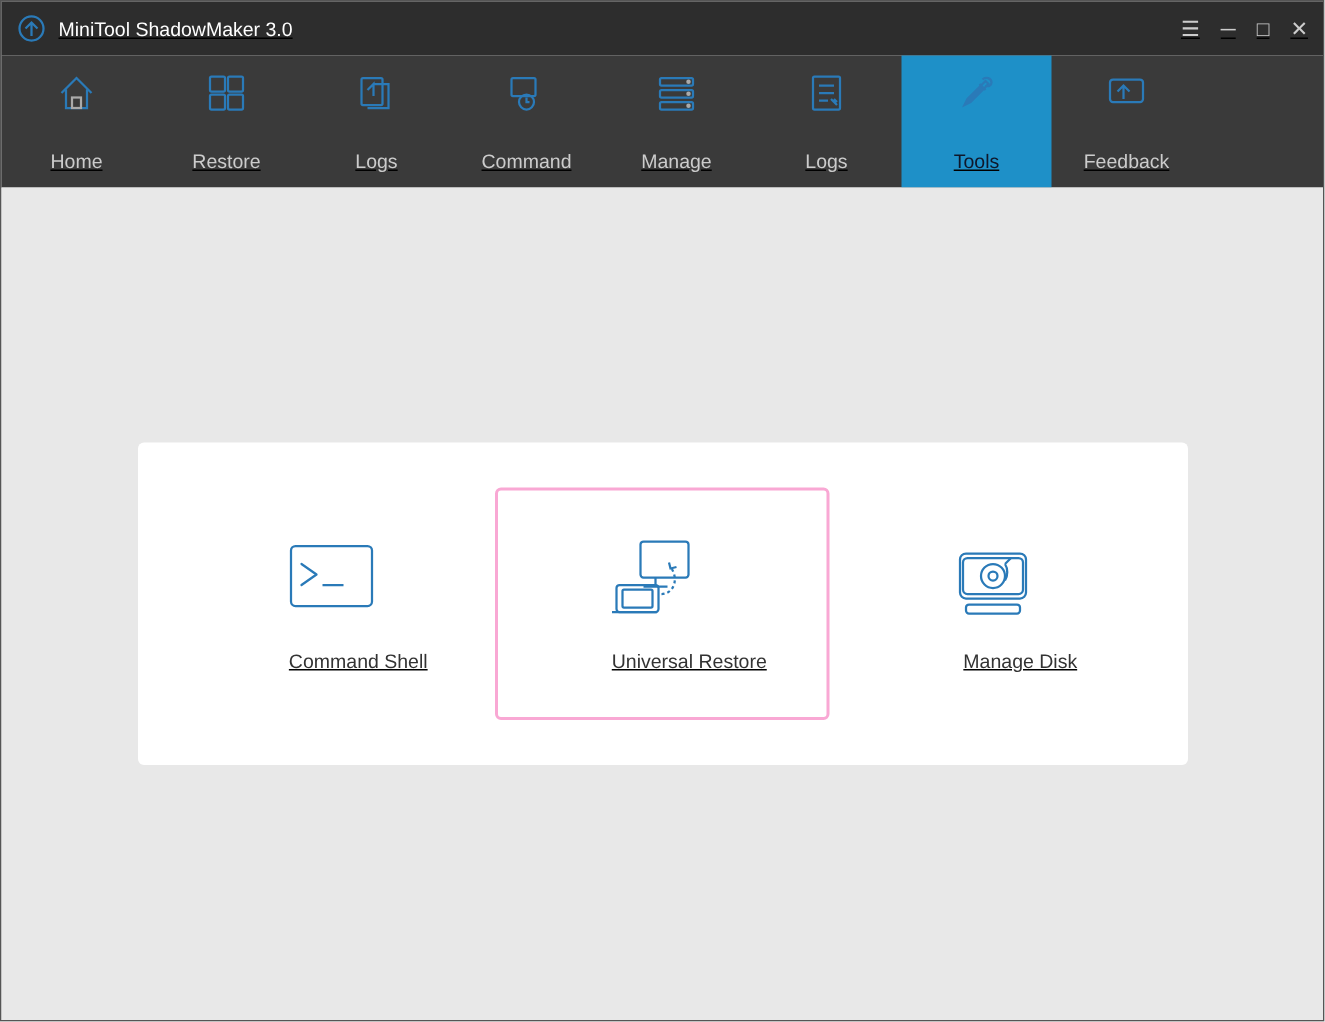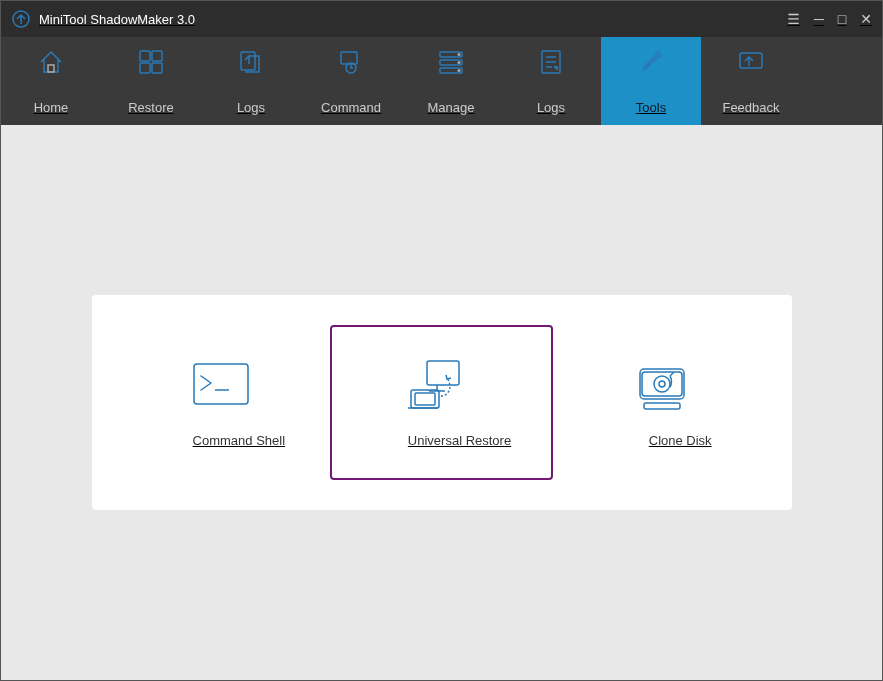--- a/index.html
+++ b/index.html
@@ -116,21 +116,21 @@
       display: flex;
       flex-direction: column;
       align-items: center;
       justify-content: center;
       padding: 30px 20px;
       cursor: pointer;
       gap: 16px;
     }
 
     .tool-item.highlighted {
-      border: 2px solid #701a75;
+      border: 2px solid #f9a8d4;
       border-radius: 4px;
     }
 
     .tool-icon {
       width: 70px;
       height: 60px;
       display: flex;
       align-items: center;
       justify-content: center;
     }
@@ -303,19 +303,19 @@
             <rect x="10" y="11" width="40" height="24" rx="3"></rect>
 
             <circle cx="30" cy="23" r="8"></circle>
             <circle cx="30" cy="23" r="3"></circle>
 
             <path d="M38 15 L42 11 M38 15 C40 18 40 23 38 26"></path>
 
             <rect x="12" y="42" width="36" height="6" rx="2"></rect>
           </svg>
         </div>
-        <span class="tool-label">Clone Disk</span>
+        <span class="tool-label">Manage Disk</span>
       </div>
 
     </div>
   </div>
 
 </div>
 
 </body></html>

